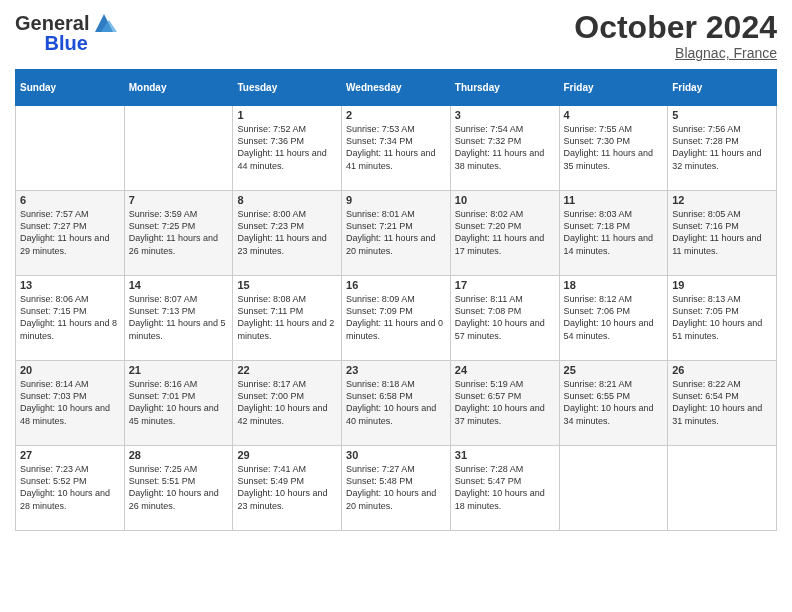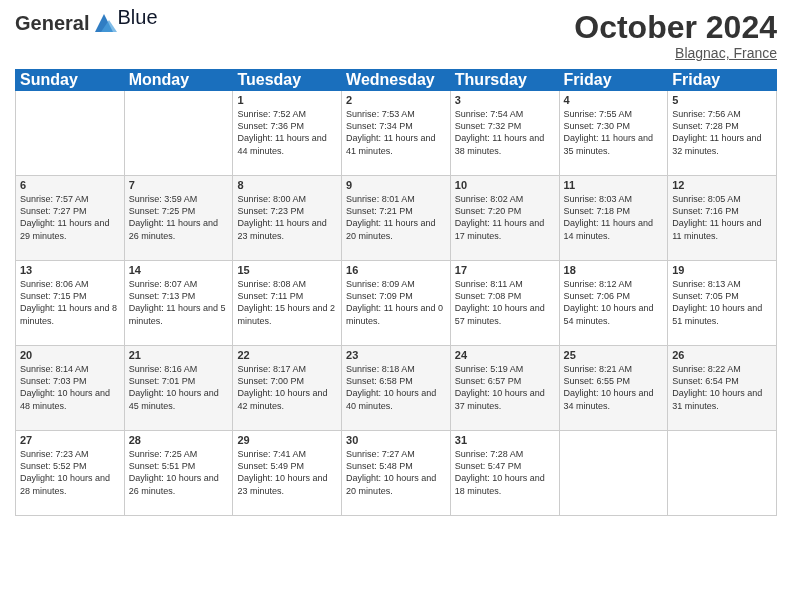--- a/index.html
+++ b/index.html
@@ -42,23 +42,23 @@
       text-decoration: underline;
     }
     .calendar {
       width: 100%;
       border-collapse: collapse;
       border: 1px solid #ccc;
     }
     .calendar th {
       background: #1a6fbd;
       color: #fff;
-      font-size: 16px;
+      font-size: 10px;
       font-weight: bold;
-      padding: 1px 4px;
+      padding: 12px 4px;
       text-align: left;
       border: 1px solid #1a6fbd;
     }
     .calendar td {
       width: 14.28%;
       vertical-align: top;
       border: 1px solid #ccc;
       padding: 3px 4px;
       font-size: 9.5px;
       color: #333;
@@ -79,29 +79,29 @@
     tr:nth-child(even) td { background: #f5f5f5; }
     tr:nth-child(odd) td { background: #ffffff; }
     .calendar thead tr th { background: #1a6fbd; }
   </style>
 </head>
 <body>
 
 <div class="page">
   <div class="header">
     <div class="logo">
-      <div style="display:flex;flex-direction:row;line-height:1.1">
+      <div style="display:flex;flex-direction:column;line-height:1.1">
         <div style="display:flex;align-items:center;">
           <span style="font-size:20px;font-weight:bold;color:#333;">General</span>
           <svg width="26" height="26" viewBox="0 0 26 26" style="margin-left:2px;">
             <polygon points="4,22 13,4 22,22" fill="#1a6fbd" opacity="0.9"></polygon>
             <polygon points="10,22 18,10 26,22" fill="#4a9fdd" opacity="0.7"></polygon>
           </svg>
         </div>
-        <span style="font-size:20px;font-weight:normal;color:#0f172a;margin-top:-4px;">Blue</span>
+        <span style="font-size:20px;font-weight:bold;color:#1d4ed8;margin-top:-4px;text-align:center;">Blue</span>
       </div>
     </div>
     <div class="title-block">
       <div class="month-title">October 2024</div>
       <div class="location">Blagnac, France</div>
     </div>
   </div>
 
   <table class="calendar">
     <thead>
@@ -233,21 +233,21 @@
           <span>Sunrise: 8:07 AM</span><br>
           <span>Sunset: 7:13 PM</span><br>
           <span>Daylight: 11 hours and 5 minutes.</span>
         </div>
       </td>
           <td>
         <span class="day-num">15</span>
         <div class="cell-text">
           <span>Sunrise: 8:08 AM</span><br>
           <span>Sunset: 7:11 PM</span><br>
-          <span>Daylight: 15 hours and 2 minutes.</span>
+          <span>Daylight: 11 hours and 2 minutes.</span>
         </div>
       </td>
           <td>
         <span class="day-num">16</span>
         <div class="cell-text">
           <span>Sunrise: 8:09 AM</span><br>
           <span>Sunset: 7:09 PM</span><br>
           <span>Daylight: 11 hours and 0 minutes.</span>
         </div>
       </td>

